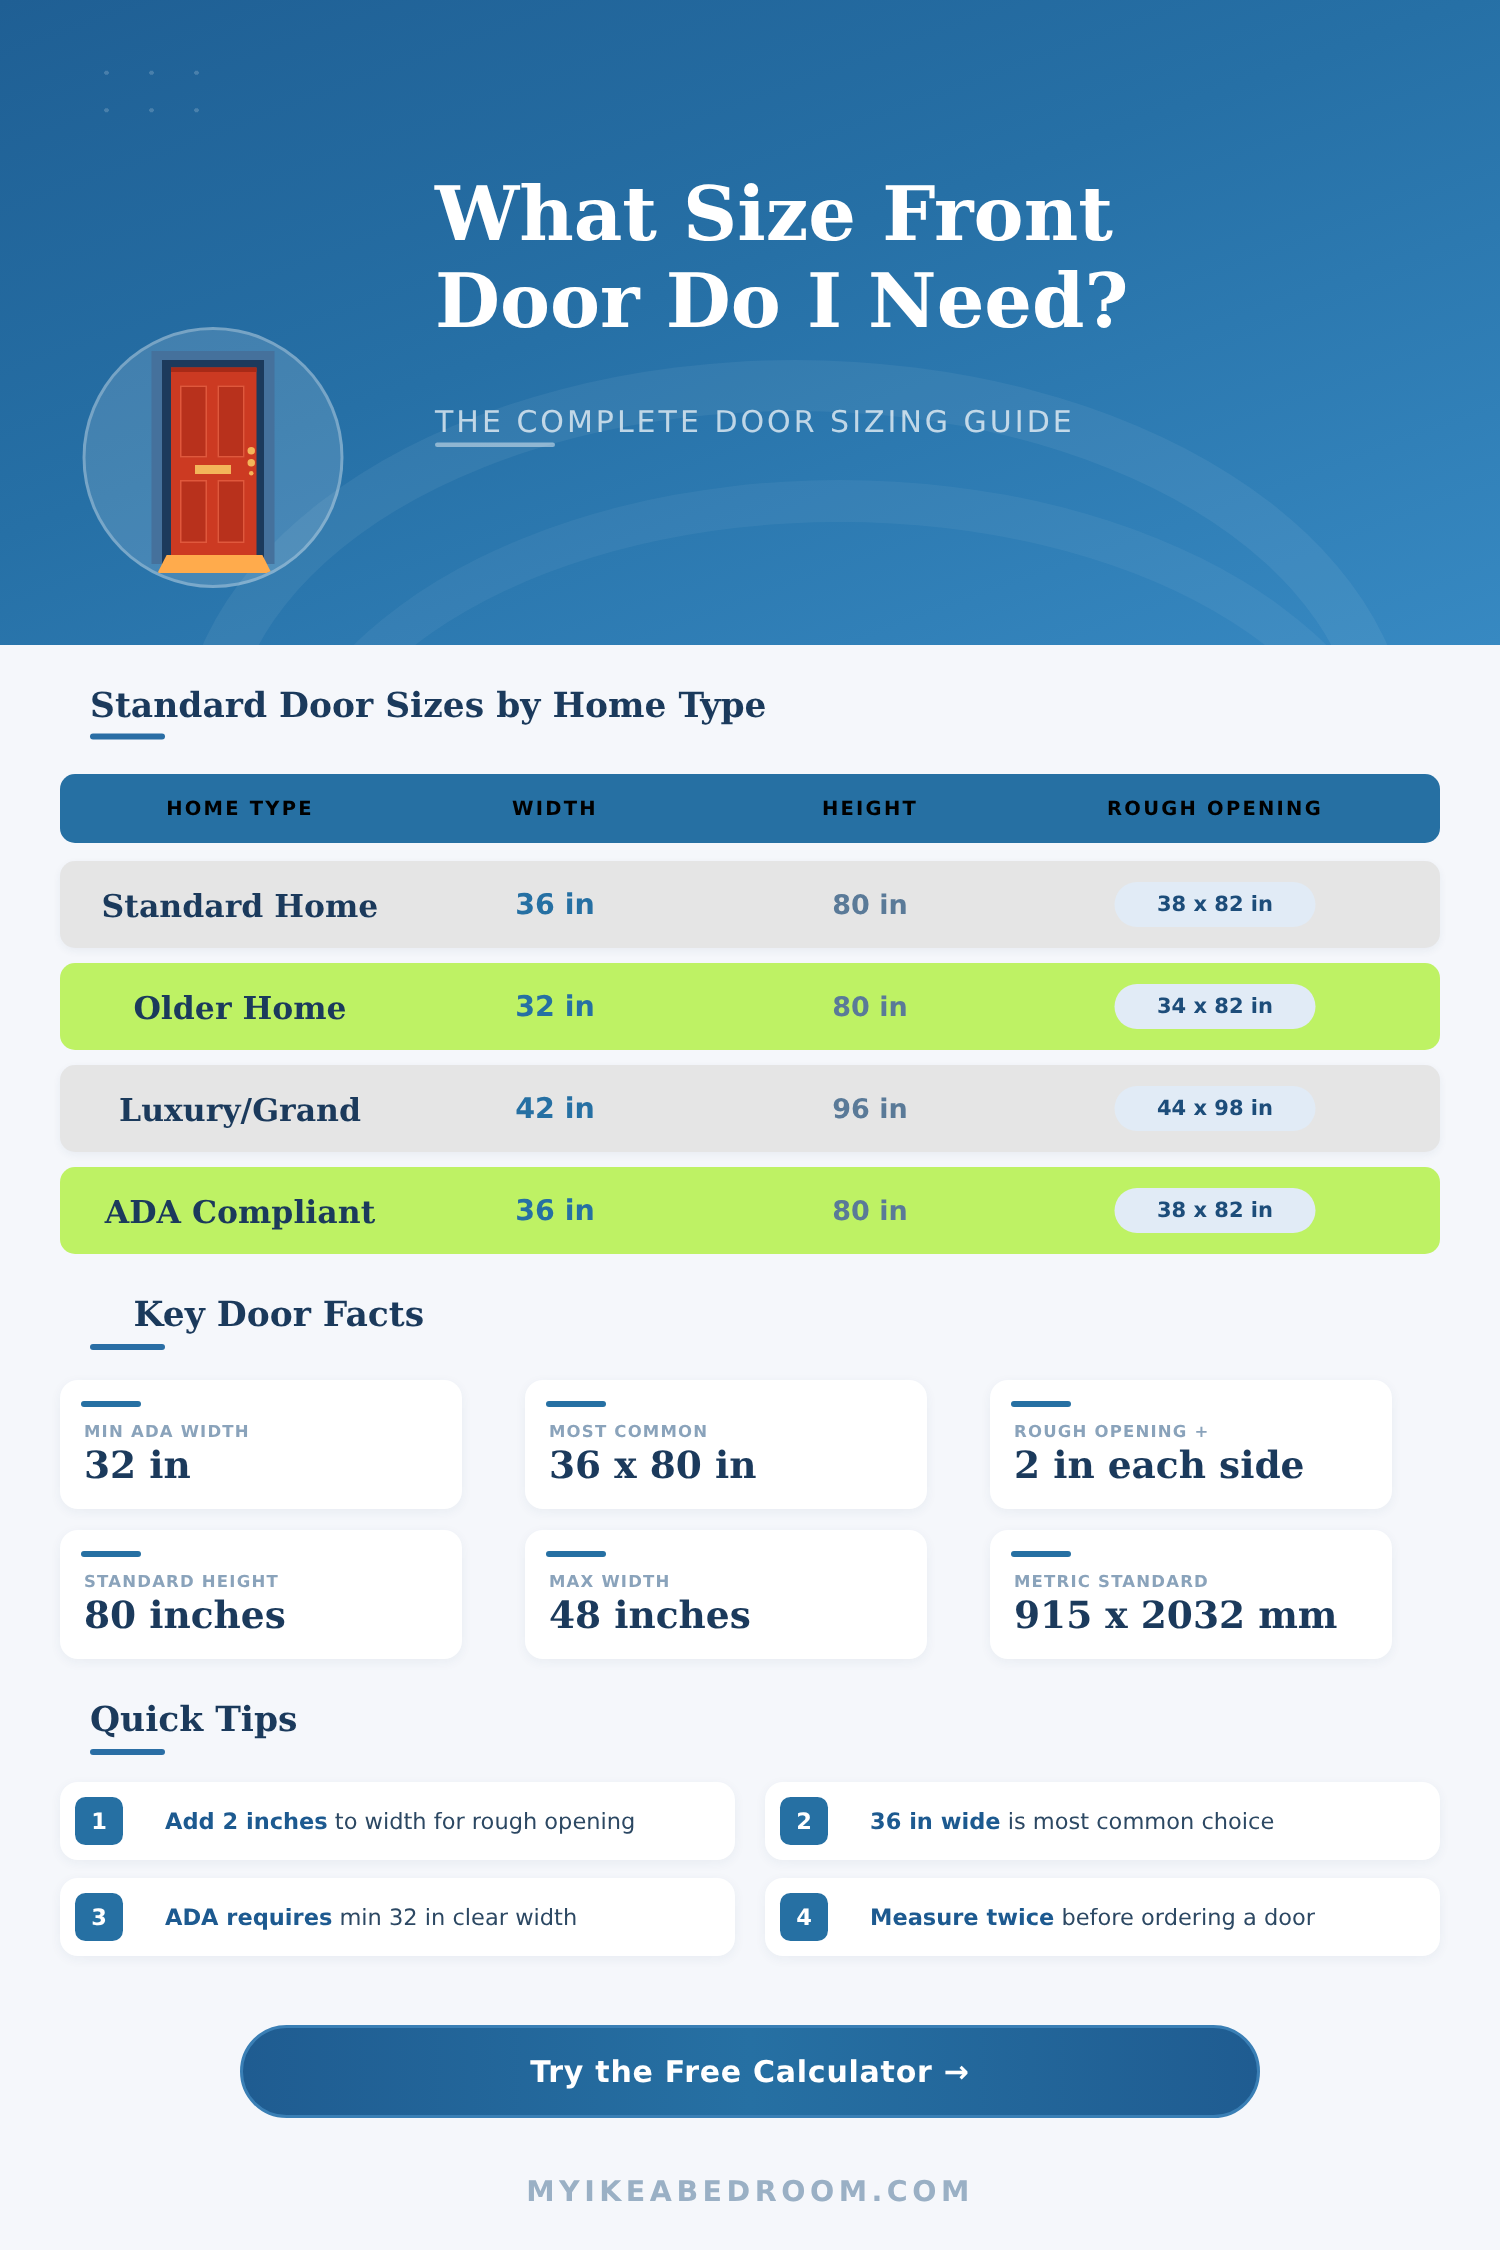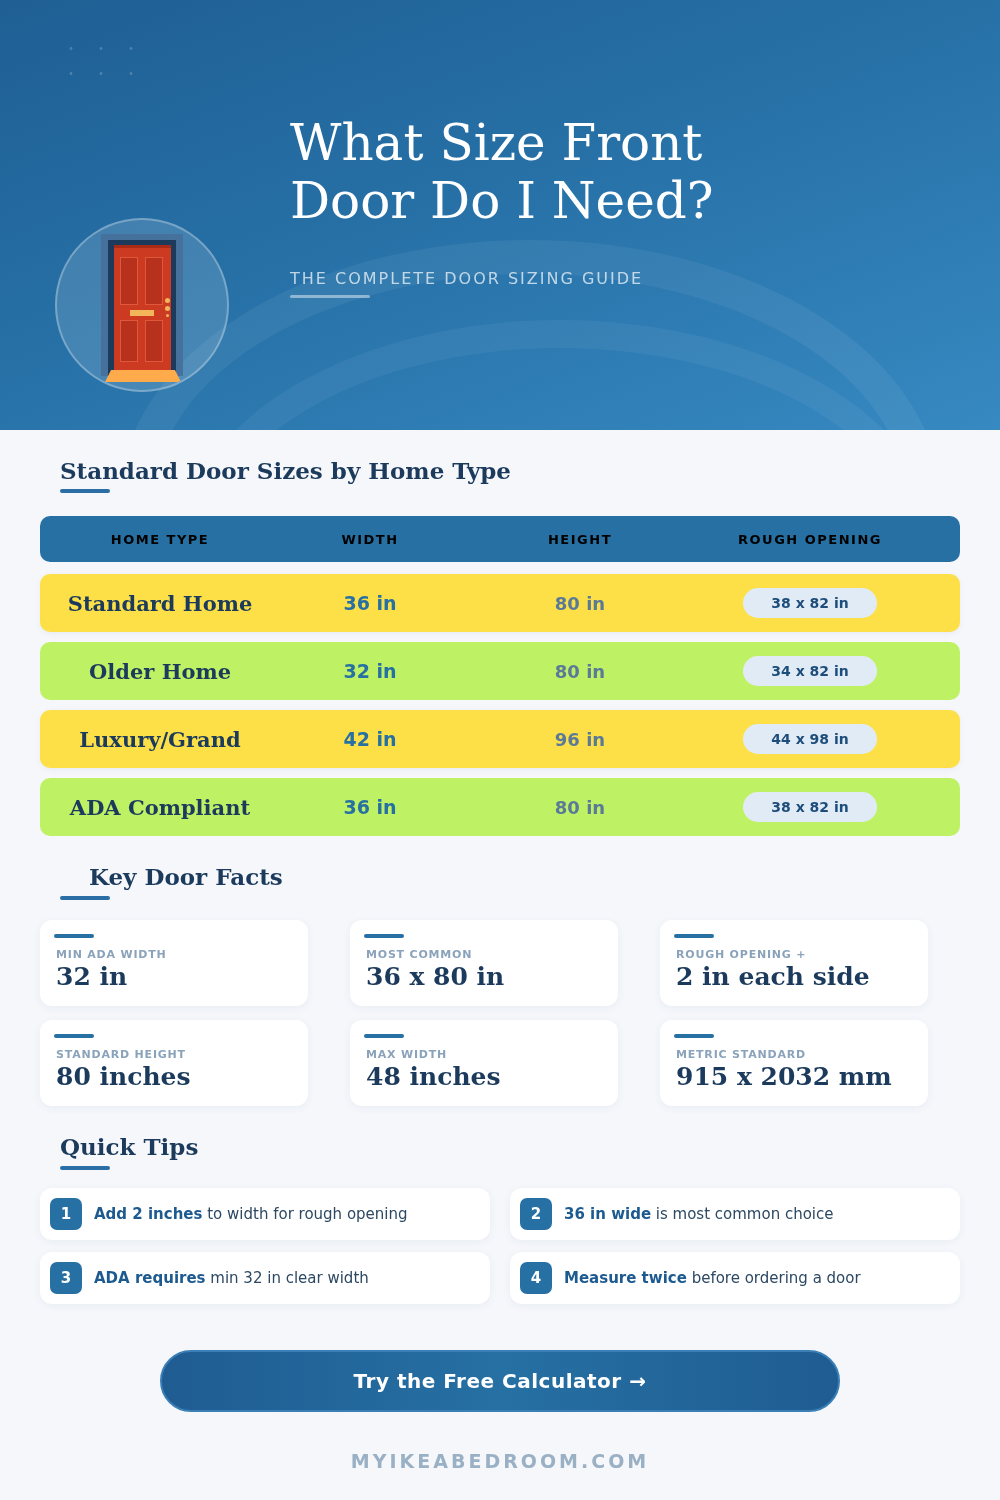--- a/index.html
+++ b/index.html
@@ -56,26 +56,26 @@
     .slot { position: absolute; left: 16px; top: 62px; width: 24px; height: 6px; background: #f3b55a; }
     .knob { position: absolute; left: 51px; width: 5px; height: 5px; border-radius: 50%; background: #f3b55a; }
     .k1 { top: 50px; } .k2 { top: 58px; } .k3 { top: 66px; width: 3px; height: 3px; left: 52px; }
     .mat {
       position: absolute; left: 48px; top: 150px; width: 76px; height: 12px;
       background: #ffab4c;
       clip-path: polygon(8% 0, 92% 0, 100% 100%, 0 100%);
     }
     .hero-title {
       position: absolute; left: 290px; top: 114px;
-      font-family: "DejaVu Serif", serif; font-weight: normal;
+      font-family: "DejaVu Serif", serif; font-weight: bold;
       font-size: 50px; line-height: 58px; color: #ffffff; width: 560px;
     }
     .hero-sub {
       position: absolute; left: 290px; top: 269px;
-      font-size: 16px; letter-spacing: 2px; color: rgba(255,255,255,0.7);
+      font-size: 20px; letter-spacing: 2px; color: rgba(255,255,255,0.7);
     }
     .hero-underline {
       position: absolute; left: 290px; top: 295px; width: 80px; height: 3px;
       background: rgba(255,255,255,0.45); border-radius: 2px;
     }
     
     .section-title {
       position: absolute; left: 60px;
       font-family: "DejaVu Serif", serif; font-weight: bold;
       font-size: 23px; color: #1b3a5c;
@@ -92,21 +92,21 @@
     }
     .th {
       color: #000000; font-size: 13px; font-weight: bold; letter-spacing: 1.5px;
       text-align: center;
     }
     .c1 { width: 240px; } .c2 { width: 180px; } .c3 { width: 240px; } .c4 { width: 220px; }
     .trow {
       position: absolute; left: 40px; width: 920px; height: 58px;
       border-radius: 10px; display: flex; align-items: center;
     }
-    .trow.white { background: #fde047; box-shadow: 0 2px 6px rgba(30,60,100,0.06); }
+    .trow.white { background: #e5e5e5; box-shadow: 0 2px 6px rgba(30,60,100,0.06); }
     .trow.tint { background: #bef264; }
     .td-type {
       font-family: "DejaVu Serif", serif; font-weight: bold; font-size: 21px;
       color: #1b3a5c; text-align: center;
     }
     .td-width { font-size: 19px; font-weight: bold; color: #2670a3; text-align: center; }
     .td-height { font-size: 18px; font-weight: bold; color: #5a7a98; text-align: center; }
     .td-rough { display: flex; justify-content: center; }
     .pill {
       background: #e1ebf6; color: #1d4d7a; font-weight: bold; font-size: 14px;
@@ -137,21 +137,21 @@
       position: absolute; width: 450px; height: 52px;
       background: #ffffff; border-radius: 12px;
       box-shadow: 0 2px 8px rgba(30,60,100,0.06);
       display: flex; align-items: center;
     }
     .tip .num {
       margin-left: 10px; width: 32px; height: 32px; border-radius: 7px;
       background: #2670a3; color: #ffffff; font-weight: bold; font-size: 15px;
       display: flex; align-items: center; justify-content: center;
     }
-    .tip .text { margin-left: 12px; font-size: 15px; color: #2c4863; }
+    .tip .text { margin-left: 28px; font-size: 15px; color: #2c4863; }
     .tip .text b { color: #1d5a90; }
     
     .cta {
       position: absolute; left: 160px; top: 1350px; width: 680px; height: 62px;
       border-radius: 31px;
       background: linear-gradient(90deg, #1f5c91 0%, #2670a3 50%, #1f5c91 100%);
       border: 2px solid #3a7fb5;
       color: #ffffff; font-weight: bold; font-size: 20px; letter-spacing: 0.5px;
       display: flex; align-items: center; justify-content: center;
       cursor: pointer;

